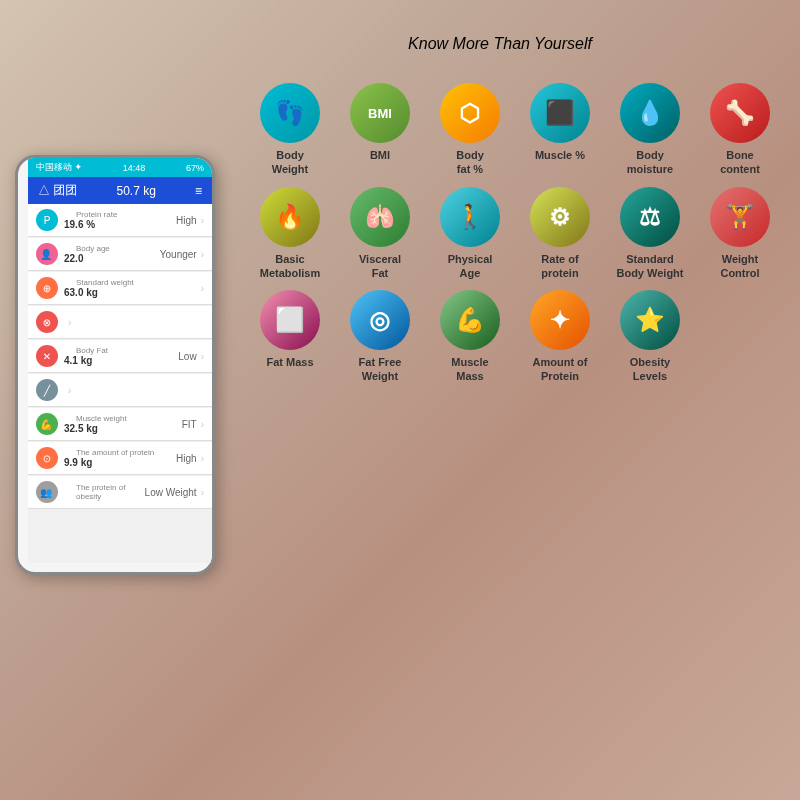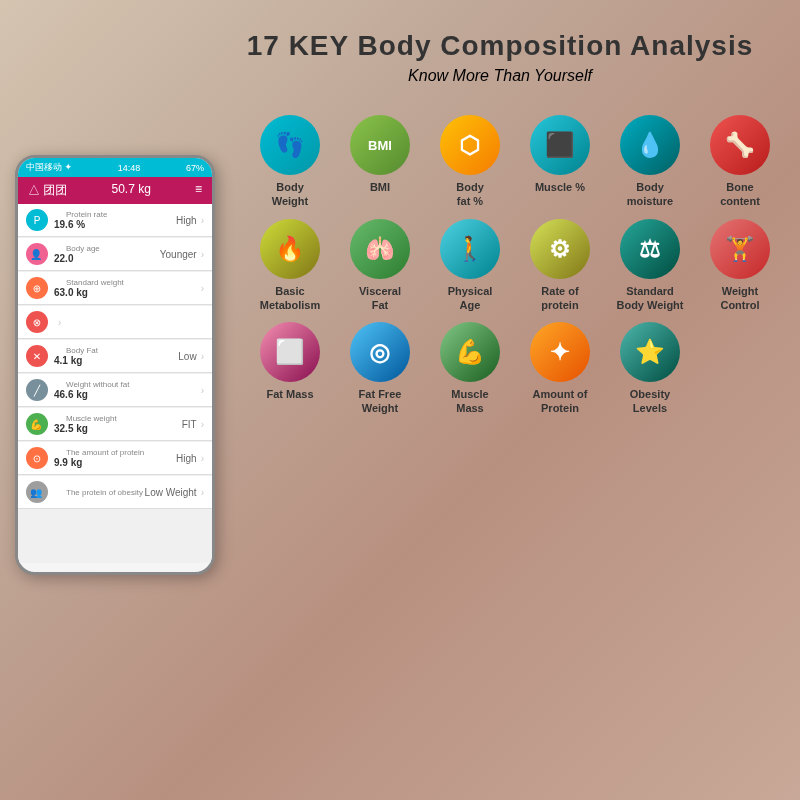--- a/index.html
+++ b/index.html
@@ -90,39 +90,40 @@
       top: 155px;
       left: 15px;
       width: 200px;
       height: 420px;
       background: #f5f5f5;
       border-radius: 20px;
       border: 3px solid #888;
       overflow: hidden;
       box-shadow: 3px 3px 15px rgba(0,0,0,0.3);
       z-index: 10;
+      padding-left: 10px;
     }
 
     .phone-status-bar {
       background: #00bcd4;
       color: white;
       font-size: 9px;
       padding: 3px 8px;
       display: flex;
       justify-content: space-between;
       align-items: center;
     }
 
     .phone-header {
-      background: #be185d;
+      background: #1d4ed8;
       color: white;
       padding: 5px 10px;
       display: flex;
       justify-content: space-between;
-      align-items: flex-start;
+      align-items: center;
       font-size: 12px;
     }
 
     .phone-body {
       background: #f0f0f0;
       height: calc(100% - 55px);
       overflow: hidden;
     }
 
     .phone-row {
@@ -177,21 +178,20 @@
     }
   </style>
 </head>
 <body>
 
 <div class="bg-overlay"></div>
 
 <div class="content-wrapper">
 
   <div class="title-section">
-    <div class="main-title">17 KEY Body Composition Analysis</div>
     <div class="sub-title">Know More Than Yourself</div>
   </div>
 
   <div class="icons-grid" id="icons-grid">
       <div class="icon-item">
         <div class="icon-circle" style="background: linear-gradient(135deg, rgb(0, 188, 212), rgb(0, 151, 167));">👣</div>
         <div class="icon-label">Body<br>Weight</div>
       </div>
       <div class="icon-item">
         <div class="icon-circle" style="background: linear-gradient(135deg, rgb(139, 195, 74), rgb(85, 139, 47));">
@@ -309,24 +309,20 @@
           <div class="phone-row-icon" style="background: rgb(239, 83, 80);">✕</div>
           <div class="phone-row-content">
             <div class="phone-row-label">Body Fat</div>
             <div class="phone-row-value">4.1 kg</div>
           </div>
           <div class="phone-row-status">Low</div>
           <div class="phone-row-arrow">›</div>
         </div>
         <div class="phone-row">
           <div class="phone-row-icon" style="background: rgb(120, 144, 156);">╱</div>
-          <div class="phone-row-content">
-            <div class="phone-row-label">Weight without fat</div>
-            <div class="phone-row-value">46.6 kg</div>
-          </div>
           <div class="phone-row-status"></div>
           <div class="phone-row-arrow">›</div>
         </div>
         <div class="phone-row">
           <div class="phone-row-icon" style="background: rgb(76, 175, 80);">💪</div>
           <div class="phone-row-content">
             <div class="phone-row-label">Muscle weight</div>
             <div class="phone-row-value">32.5 kg</div>
           </div>
           <div class="phone-row-status">FIT</div>

